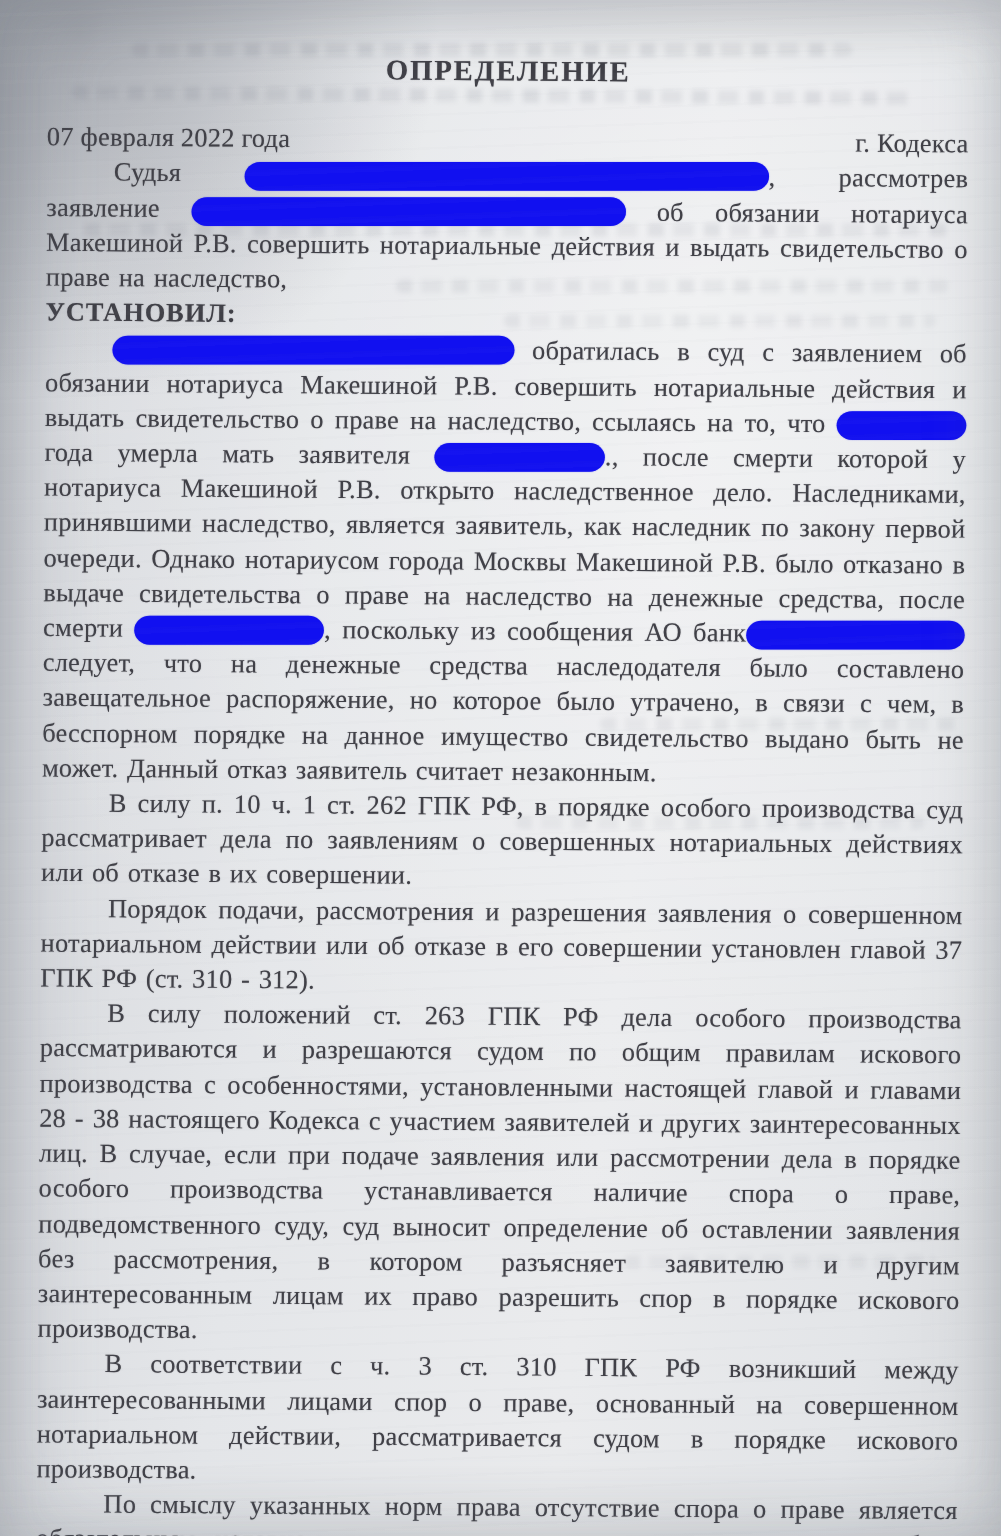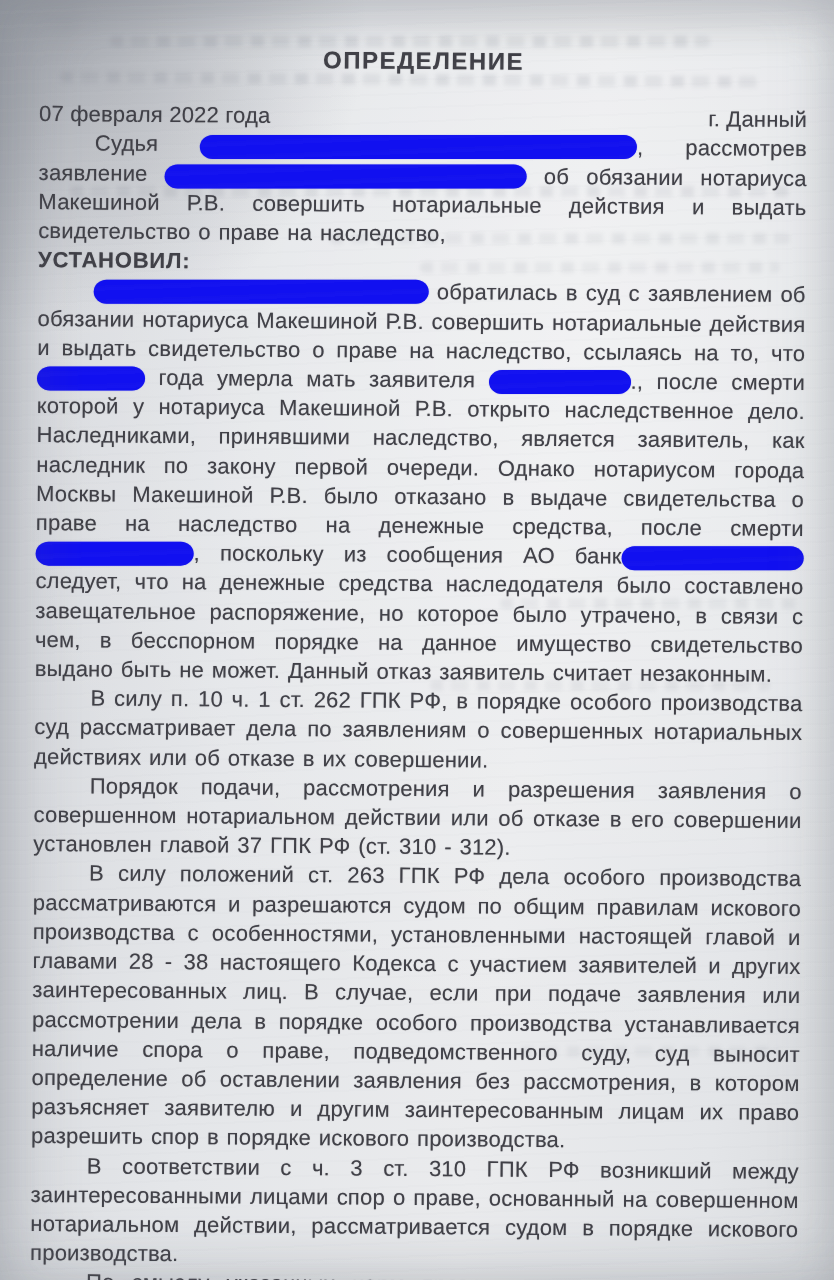--- a/index.html
+++ b/index.html
@@ -5,21 +5,21 @@
   :root{
     --paper:#e4e6e9;
     --ink:#404047;
     --redaction:#1110f0;
   }
   html,body{margin:0;padding:0;background:#b9bcc1;}
   .photo{
     position:relative;
     width:834px;height:1280px;
     overflow:hidden;
-    font-family:Liberation Sans, sans-serif;
+    font-family:Liberation Serif, serif;
     background:
       radial-gradient(60% 40% at 8% 2%, rgba(88,93,104,.38), rgba(88,93,104,0) 60%),
       radial-gradient(120% 90% at 72% 28%, rgba(255,255,255,.34), rgba(255,255,255,0) 62%),
       linear-gradient(97deg,#c6c9ce 0%,#d9dbdf 9%,#e4e6e9 32%,#eaebed 62%,#e3e5e8 86%,#d9dbde 100%);
   }
   .photo::before{
     content:"";position:absolute;inset:0;pointer-events:none;z-index:5;
     box-shadow:
       inset 0 22px 40px rgba(96,101,112,.20),
       inset 34px 0 60px rgba(96,101,112,.16),
@@ -91,21 +91,21 @@
   <div class="bleed b5"></div>
   <div class="bleed b6"></div>
   <div class="bleed b7"></div>
   <div class="bleed b8"></div>
 
   <div class="content">
     <h1 class="doc-title">ОПРЕДЕЛЕНИЕ</h1>
 
     <div class="dateline">
       <span>07 февраля 2022 года</span>
-      <span>г. Данный</span>
+      <span>г. Кодекса</span>
     </div>
 
     <p class="para" id="intro-para">Судья <span class="redact" style="width: 437px;"></span>, рассмотрев заявление <span class="redact" style="width: 362px;"></span> об обязании нотариуса Макешиной Р.В. совершить нотариальные действия и выдать свидетельство о праве на наследство,</p>
 
     <p class="para section-heading">УСТАНОВИЛ:</p>
 
     <div id="body-paras">
         <p class="para"><span class="redact" style="width: 335px;"></span> обратилась в суд с заявлением об обязании нотариуса Макешиной Р.В. совершить нотариальные действия и выдать свидетельство о праве на наследство, ссылаясь на то, что <span class="redact" style="width: 108px;"></span> года умерла мать заявителя <span class="redact" style="width: 142px;"></span>., после смерти которой у нотариуса Макешиной Р.В. открыто наследственное дело. Наследниками, принявшими наследство, является заявитель, как наследник по закону первой очереди. Однако нотариусом города Москвы Макешиной Р.В. было отказано в выдаче свидетельства о праве на наследство на денежные средства, после смерти <span class="redact" style="width: 158px;"></span>, поскольку из сообщения АО банк<span class="redact" style="width: 182px;"></span> следует, что на денежные средства наследодателя было составлено завещательное распоряжение, но которое было утрачено, в связи с чем, в бесспорном порядке на данное имущество свидетельство выдано быть не может. Данный отказ заявитель считает незаконным.</p>
         <p class="para">В силу п. 10 ч. 1 ст. 262 ГПК РФ, в порядке особого производства суд рассматривает дела по заявлениям о совершенных нотариальных действиях или об отказе в их совершении.</p>
         <p class="para">Порядок подачи, рассмотрения и разрешения заявления о совершенном нотариальном действии или об отказе в его совершении установлен главой 37 ГПК РФ (ст. 310 - 312).</p>

